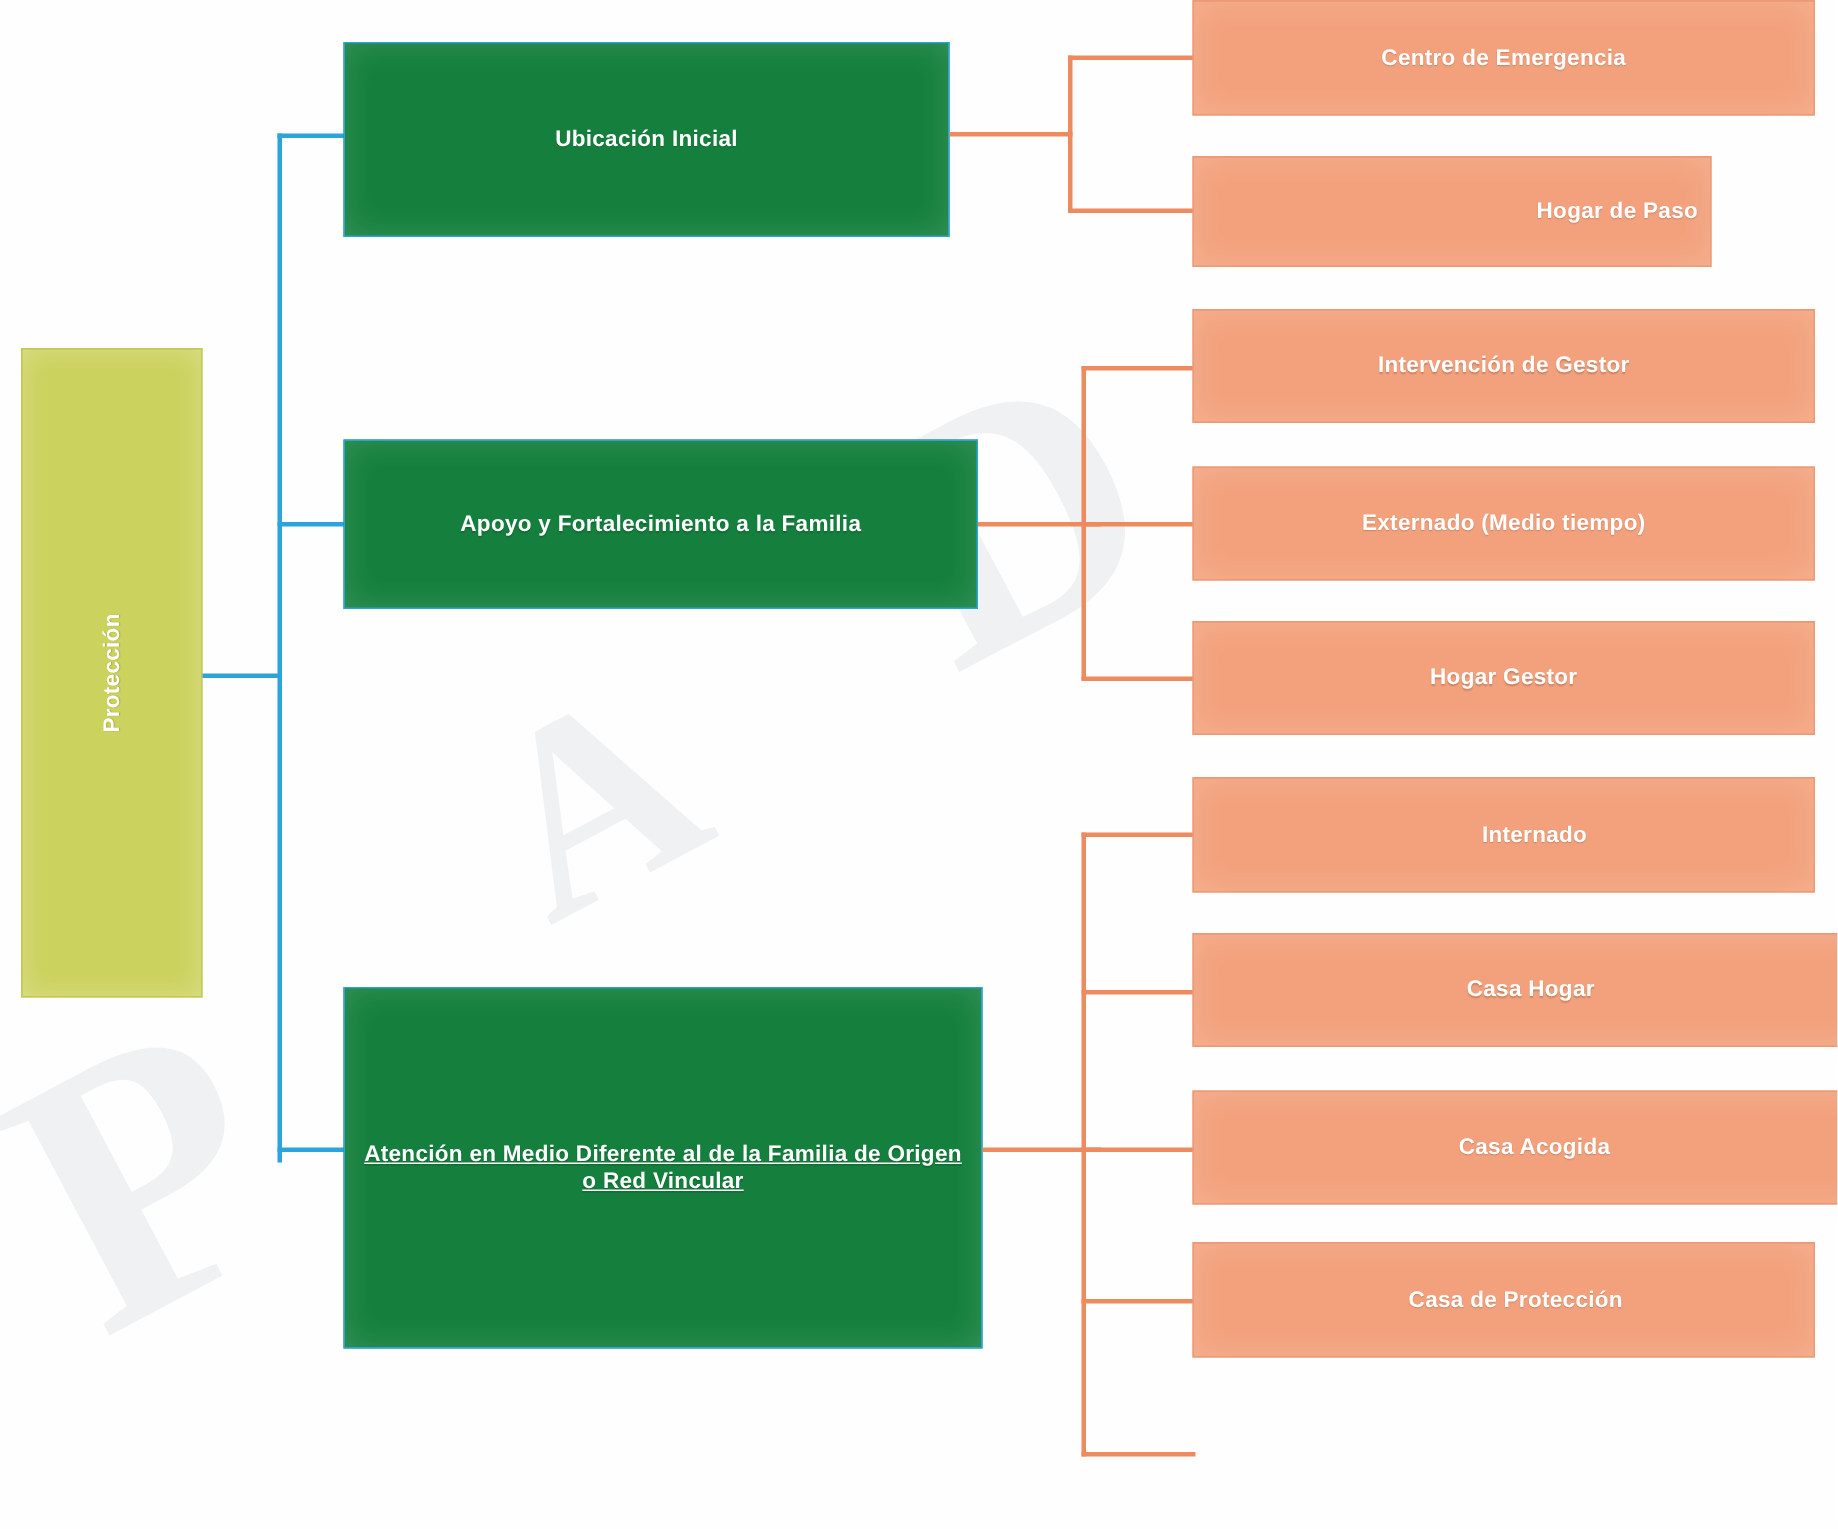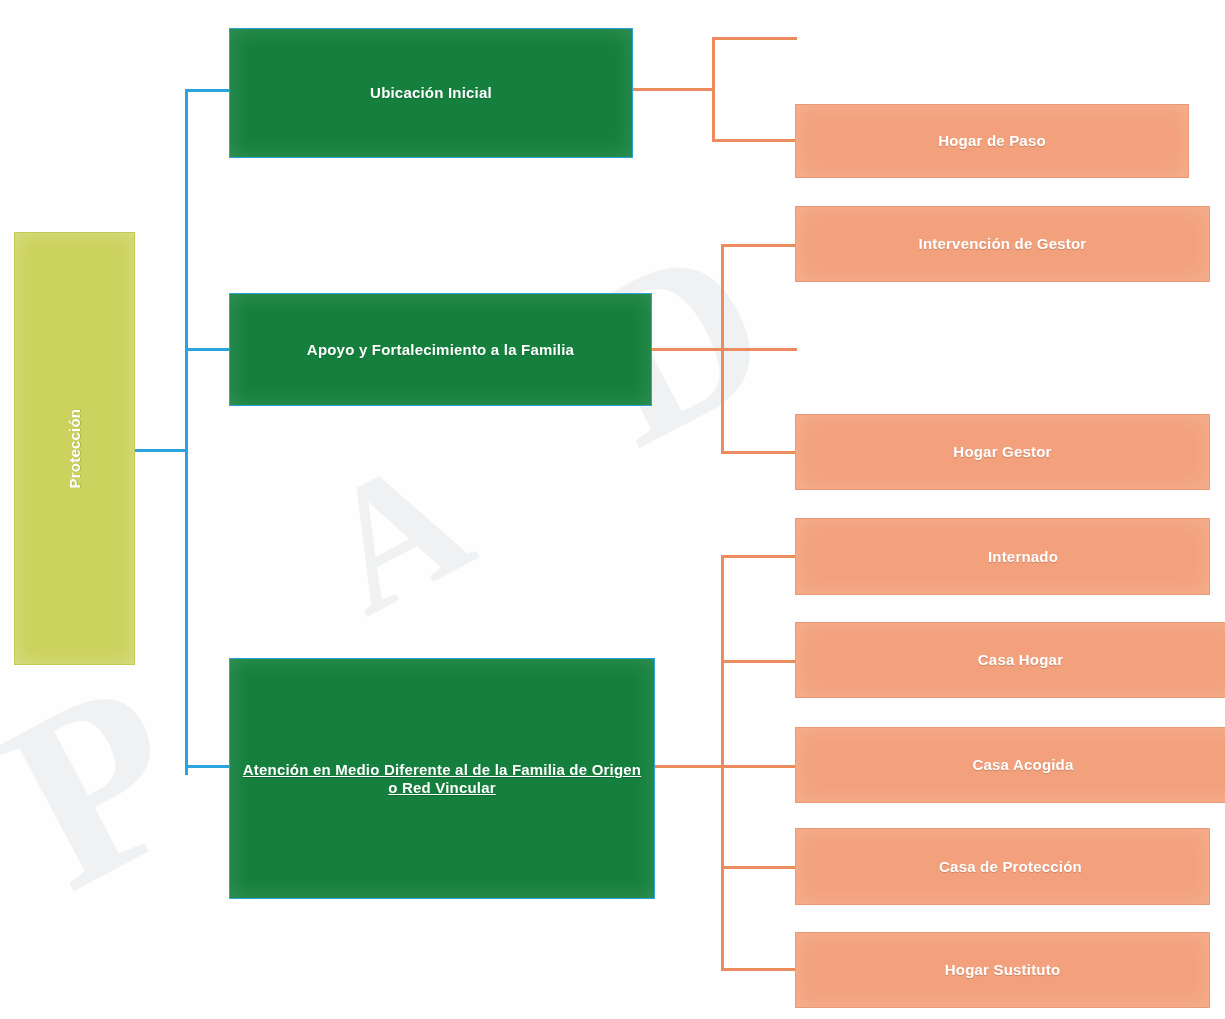--- a/index.html
+++ b/index.html
@@ -109,36 +109,42 @@
 
   <div class="node node-branch" style="left:229px; top:28px; width:404px; height:130px;">
     <span class="txt">Ubicación Inicial</span>
   </div>
 
   <div class="conn conn-orange hline" style="left:633px; top:88px; width:82px;"></div>
   <div class="conn conn-orange vline" style="left:712px; top:37px; height:105px;"></div>
   <div class="conn conn-orange hline" style="left:712px; top:37px; width:85px;"></div>
   <div class="conn conn-orange hline" style="left:712px; top:139px; width:85px;"></div>
 
-  <div class="node node-leaf" style="left:795px; top:104px; width:394px; height:74px;">
+  <div class="node node-leaf" style="left:795px; top:0px; width:415px; height:77px;">
+    <span class="txt">Centro de Emergencia</span>
+  </div>
+  <div class="node node-leaf" style="left:795px; top:104px; width:346px; height:74px;justify-content:flex-end;">
     <span class="txt">Hogar de Paso</span>
   </div>
 
   <div class="node node-branch" style="left:229px; top:293px; width:423px; height:113px;">
     <span class="txt">Apoyo y Fortalecimiento a la Familia</span>
   </div>
 
   <div class="conn conn-orange hline" style="left:652px; top:348px; width:82px;"></div>
   <div class="conn conn-orange vline" style="left:721px; top:244px; height:210px;"></div>
   <div class="conn conn-orange hline" style="left:721px; top:244px; width:76px;"></div>
   <div class="conn conn-orange hline" style="left:721px; top:348px; width:76px;"></div>
   <div class="conn conn-orange hline" style="left:721px; top:451px; width:76px;"></div>
 
   <div class="node node-leaf" style="left:795px; top:206px; width:415px; height:76px;">
     <span class="txt">Intervención de Gestor</span>
+  </div>
+  <div class="node node-leaf" style="left:795px; top:311px; width:415px; height:76px;">
+    <span class="txt">Externado (Medio tiempo)</span>
   </div>
   <div class="node node-leaf" style="left:795px; top:414px; width:415px; height:76px;">
     <span class="txt">Hogar Gestor</span>
   </div>
 
   <div class="node node-branch" style="left:229px; top:658px; width:426px; height:241px;text-decoration:underline;">
     <span class="txt">Atención en Medio Diferente al de la Familia de Origen o Red Vincular</span>
   </div>
 
   <div class="conn conn-orange hline" style="left:655px; top:765px; width:79px;"></div>
@@ -154,17 +160,14 @@
   </div>
   <div class="node node-leaf" style="left:795px; top:622px; width:451px; height:76px;align-items:center;">
     <span class="txt">Casa Hogar</span>
   </div>
   <div class="node node-leaf" style="left:795px; top:727px; width:456px; height:76px;">
     <span class="txt">Casa Acogida</span>
   </div>
   <div class="node node-leaf" style="left:795px; top:828px; width:415px; height:77px;padding-left:16px;">
     <span class="txt">Casa de Protección</span>
   </div>
-  <div class="node node-leaf" style="left:795px; top:932px; width:415px; height:76px;">
-    <span class="txt">Hogar Sustituto</span>
-  </div>
 
 </div>
 
 </body></html>

